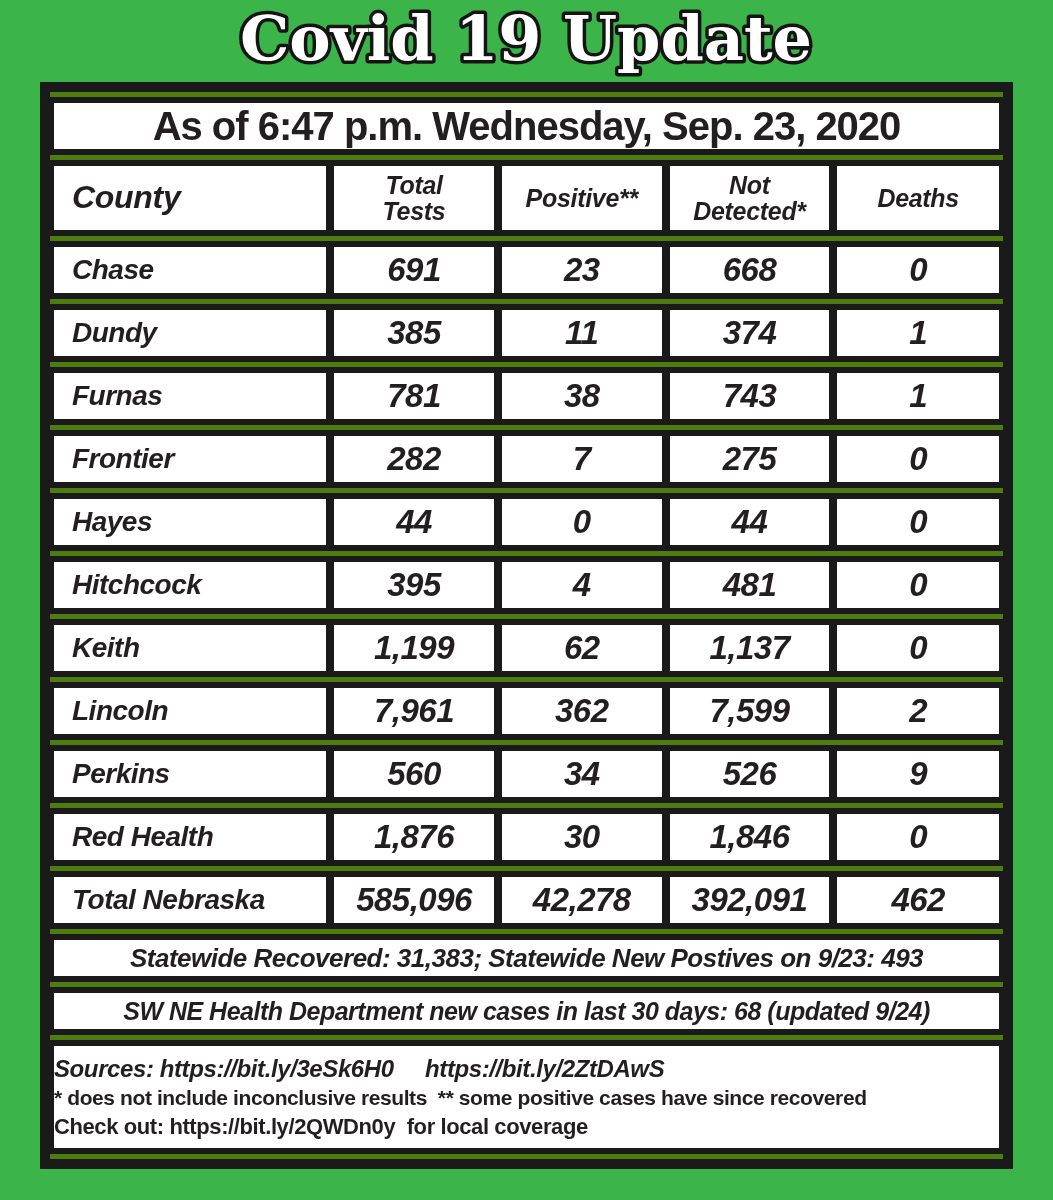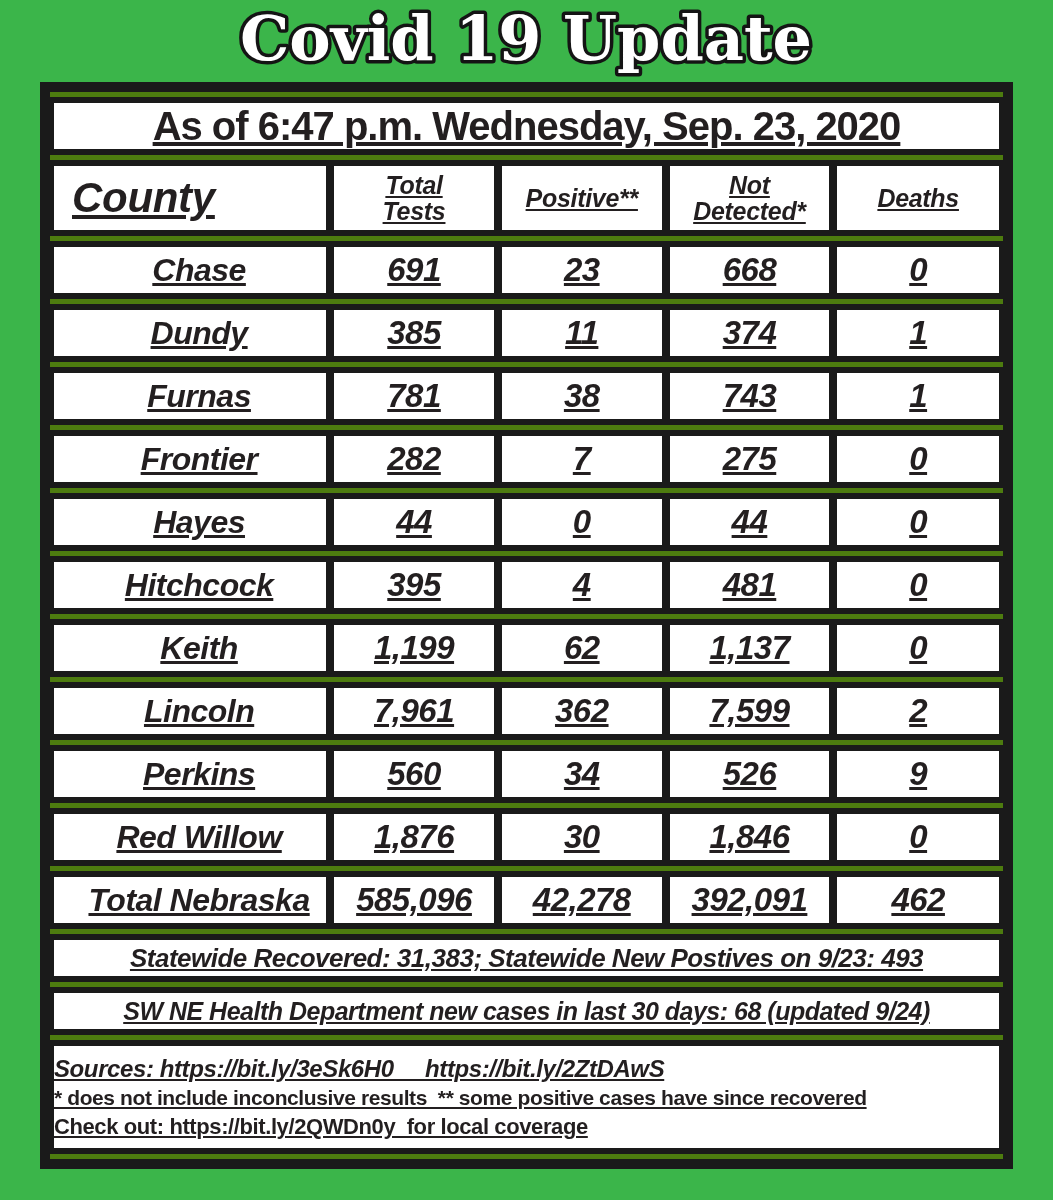--- a/index.html
+++ b/index.html
@@ -3,21 +3,21 @@
 <meta charset="utf-8">
 <style>
   html, body {
     margin: 0; padding: 0;
     width: 1053px; height: 1200px;
     overflow: hidden;
     background: #3bb54a;
     font-family: "Liberation Sans", sans-serif;
     color: #231f20;
   }
-  .page { width: 1053px; height: 888px; text-decoration: underline; }
+  .page { width: 1053px; height: 888px; }
   .title-wrap { width: 1053px; height: 82px; text-align: center; }
   .title-svg { display: block; }
   .title-svg text {
     font-family: "DejaVu Serif", serif;
     font-weight: 700;
     font-size: 62px;
     fill: #ffffff;
     stroke: #141414;
     stroke-width: 7px;
     stroke-linejoin: round;
@@ -56,30 +56,30 @@
   th {
     font-style: italic;
     font-weight: 700;
     font-size: 25px;
     line-height: 1.05;
     text-align: center;
     white-space: pre-line;
     letter-spacing: -0.3px;
   }
   th.col-county {
-    font-size: 42px;
+    font-size: 32px;
     text-align: left;
     padding-left: 18px;
   }
   .row-data td { height: 46px; }
   td.county {
     font-style: italic;
     font-weight: 700;
-    font-size: 32px;
-    text-align: center;
+    font-size: 28px;
+    text-align: left;
     padding-left: 18px;
     letter-spacing: -0.5px;
     white-space: nowrap;
     margin-top: 16px;
   }
   td.num {
     font-style: italic;
     font-weight: 700;
     font-size: 33px;
     text-align: center;
@@ -208,21 +208,21 @@
 
       <tr class="row-data">
         <td class="county">Perkins</td>
         <td class="num">560</td>
         <td class="num">34</td>
         <td class="num">526</td>
         <td class="num">9</td>
       </tr>
 
       <tr class="row-data">
-        <td class="county">Red Willow</td>
+        <td class="county">Red Health</td>
         <td class="num">1,876</td>
         <td class="num">30</td>
         <td class="num">1,846</td>
         <td class="num">0</td>
       </tr>
 
       <tr class="row-data">
         <td class="county">Total Nebraska</td>
         <td class="num">585,096</td>
         <td class="num">42,278</td>

